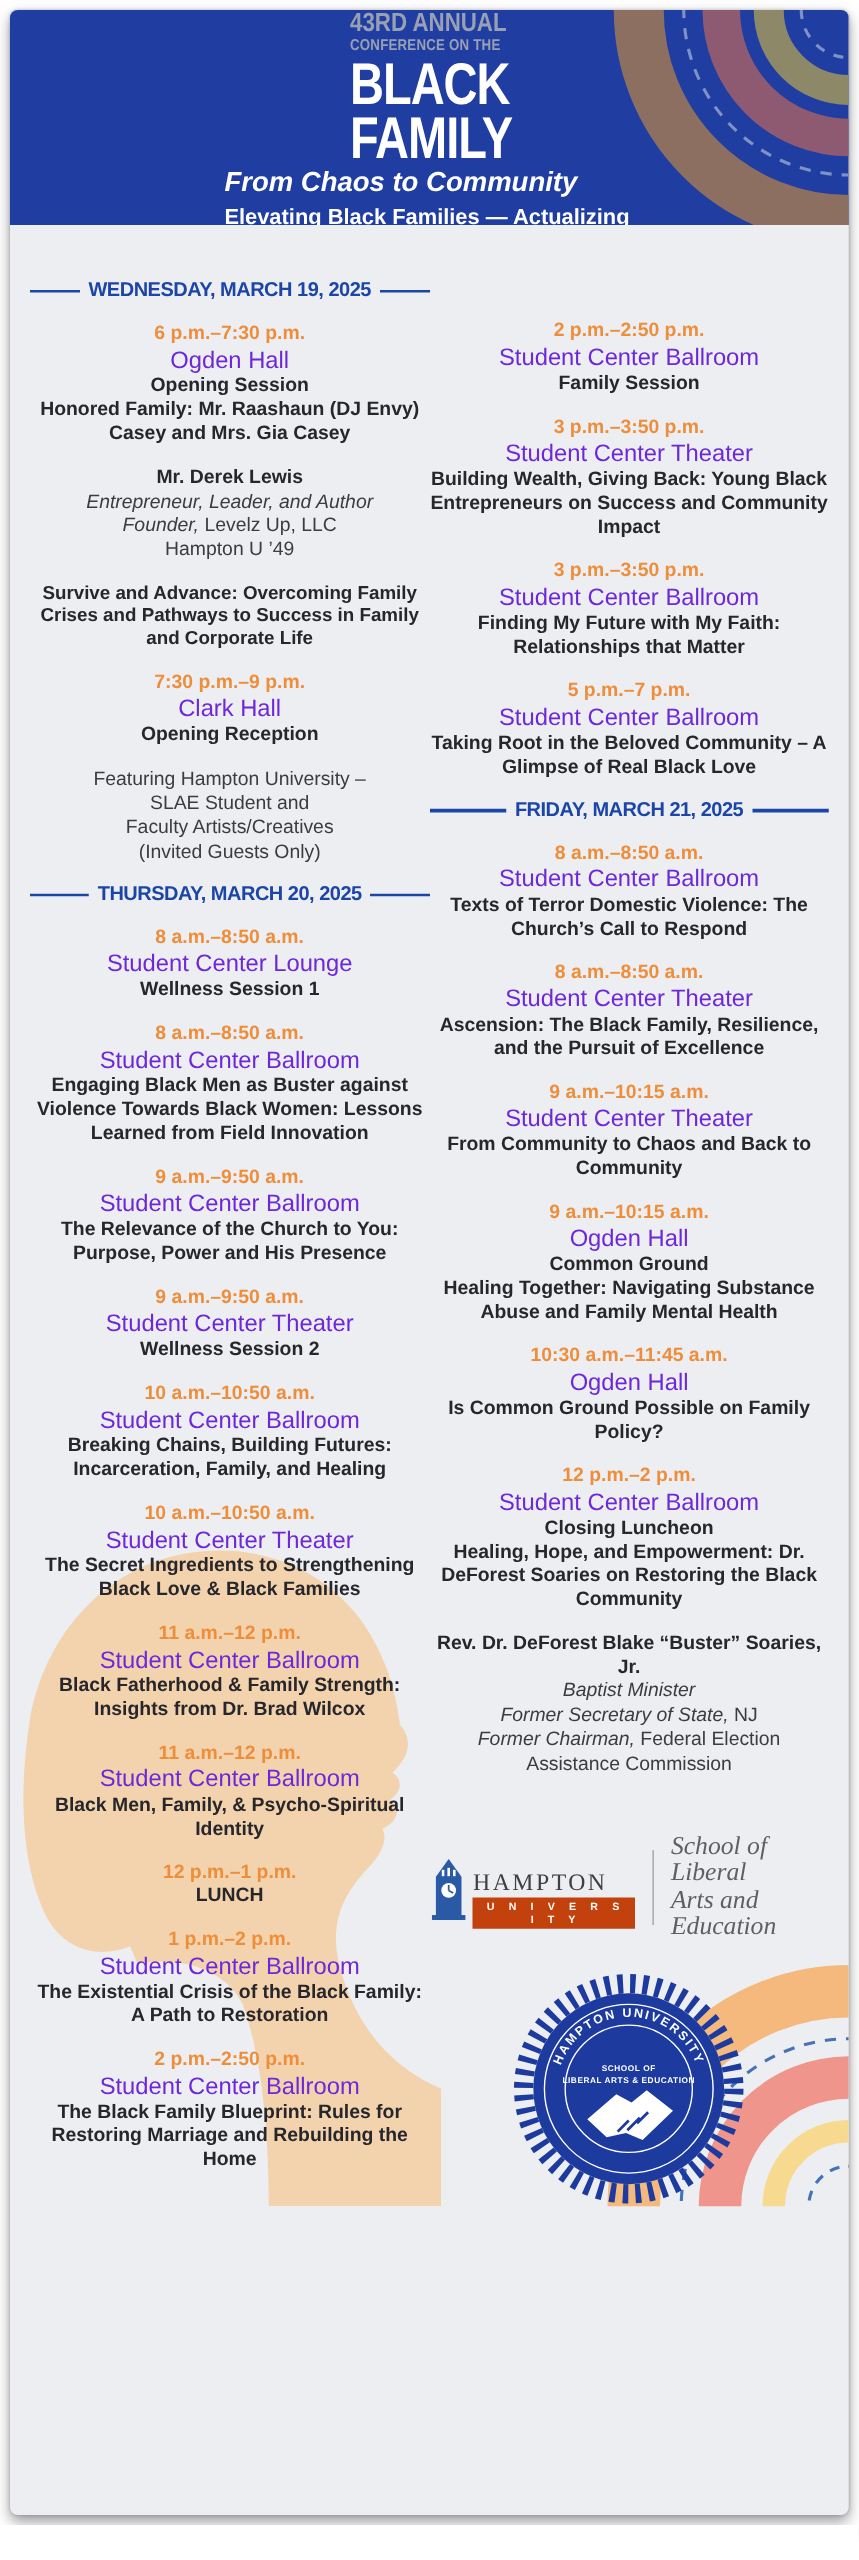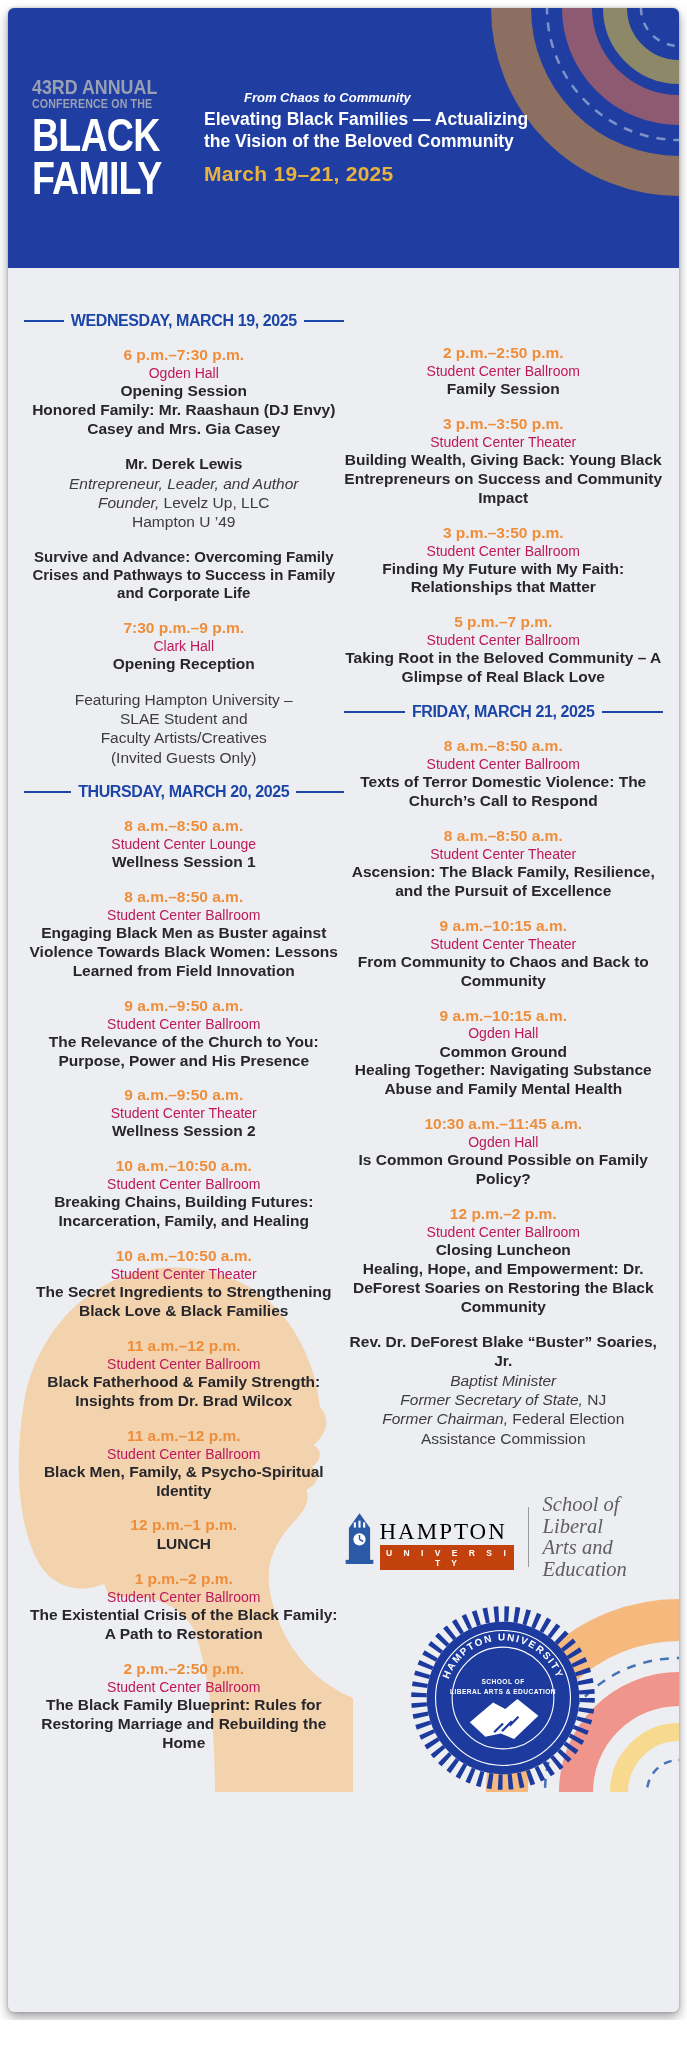--- a/index.html
+++ b/index.html
@@ -1,56 +1,56 @@
 <!DOCTYPE html>
 <html><head>
 <meta charset="utf-8">
 <style>
   html,body{margin:0;padding:0;background:#ffffff;}
   body{width:687px;font-family:"Liberation Sans",sans-serif;-webkit-font-smoothing:antialiased;}
   .card{position:relative;margin:8px;height:2004px;background:#edeef1;border-radius:6px;
         box-shadow:0 5px 11px rgba(80,80,85,.55),0 0 3px rgba(0,0,0,.25);overflow:hidden;}
   
-  .hero{position:relative;height:260px;background:#203ea1;overflow:hidden;display:flex;align-items:center;}
+  .hero{position:relative;height:172px;background:#203ea1;overflow:hidden;display:flex;align-items:center;flex-direction:column;}
   .hero-arcs{position:absolute;top:0;right:0;}
   .hero-left{margin-left:24px;position:relative;z-index:2;width:152px;flex:none;}
   .kick1,.kick2{color:#99a0b4;font-weight:800;transform:scaleX(.85);transform-origin:left;white-space:nowrap;}
   .kick1{font-size:21px;line-height:1;}
   .kick2{font-size:12.5px;line-height:1.25;letter-spacing:.2px;}
   .big{color:#fff;font-weight:800;font-size:47px;line-height:.93;transform:scaleX(.8);transform-origin:left;white-space:nowrap;letter-spacing:-1px;}
   .hero-right{position:relative;z-index:2;margin-left:20px;width:348px;}
-  .theme-italic{color:#fff;font-style:italic;font-weight:700;font-size:13px;line-height:1.25;margin-left:40px;}
+  .theme-italic{color:#fff;font-style:italic;font-weight:700;font-size:22px;line-height:1.25;}
   .theme-bold{color:#fff;font-weight:700;font-size:17.5px;line-height:1.25;margin-top:3px;}
   .dates{color:#e9b23d;font-weight:800;font-size:21px;margin-top:9px;letter-spacing:.3px;}
   
   .content{position:relative;padding:40px 16px 0;}
   .silhouette{position:absolute;left:0;bottom:0;z-index:0;}
   .arcs-bottom{position:absolute;right:0;bottom:0;z-index:1;}
   .cols{position:relative;z-index:2;display:flex;gap:0;}
   .col{flex:1;text-align:center;min-width:0;}
   .col-right{padding-top:36px;}
   .day-header{display:flex;align-items:center;gap:7px;margin:4px 0 16px;}
   .day-line{flex:1;height:2.5px;background:#1c45a8;}
   .day-text{color:#1c45a8;font-weight:800;font-size:16px;white-space:nowrap;letter-spacing:-.4px;}
   .event{margin:0 0 16px;}
   .event-time{color:#ee8e3b;font-weight:700;font-size:15.5px;line-height:1.22;}
-  .event-location{color:#be185d;font-size:14px;line-height:1.22;}
+  .event-location{color:#6d28d9;font-size:19px;line-height:1.22;}
   .event-title{color:#27262b;font-weight:700;font-size:15.5px;line-height:1.22;}
   .bold-para{color:#27262b;font-weight:700;font-size:15px;line-height:1.22;margin:0 0 16px;}
   .speaker-block{margin:0 0 16px;}
   .speaker-name{color:#27262b;font-weight:700;font-size:15.5px;line-height:1.22;}
   .speaker-line,.para-line{color:#3c3b40;font-size:15.5px;line-height:1.25;}
   .para{margin:0 0 16px;}
   .seg-i{font-style:italic;}
   
   .footer{position:relative;z-index:2;margin-top:46px;}
   .logo-row{display:flex;align-items:center;justify-content:center;gap:14px;}
   .logo-mark{display:flex;align-items:flex-end;gap:5px;}
   .logo-text{text-align:left;}
-  .logo-name{font-family:"Liberation Serif",serif;color:#000000;font-size:23px;line-height:1;letter-spacing:2px;}
+  .logo-name{font-family:"Liberation Serif",serif;color:#404040;font-size:19px;line-height:1;letter-spacing:2px;}
   .logo-bar{background:#c2410c;color:#fff;font-size:8.5px;letter-spacing:4.5px;text-align:center;padding:2.5px 2px 2.5px 5px;margin-top:2px;font-weight:700;}
   .logo-divider{width:1px;height:60px;background:#9a9aa0;}
   .school{font-family:"Liberation Serif",serif;font-style:italic;color:#5f5f63;font-size:20.5px;line-height:1.05;text-align:left;}
   .seal-wrap{margin-top:24px;display:flex;justify-content:center;}
   .seal-center-text{font-size:6px;font-weight:700;letter-spacing:.4px;}
 </style>
 </head>
 <body>
 
 <div class="card">

